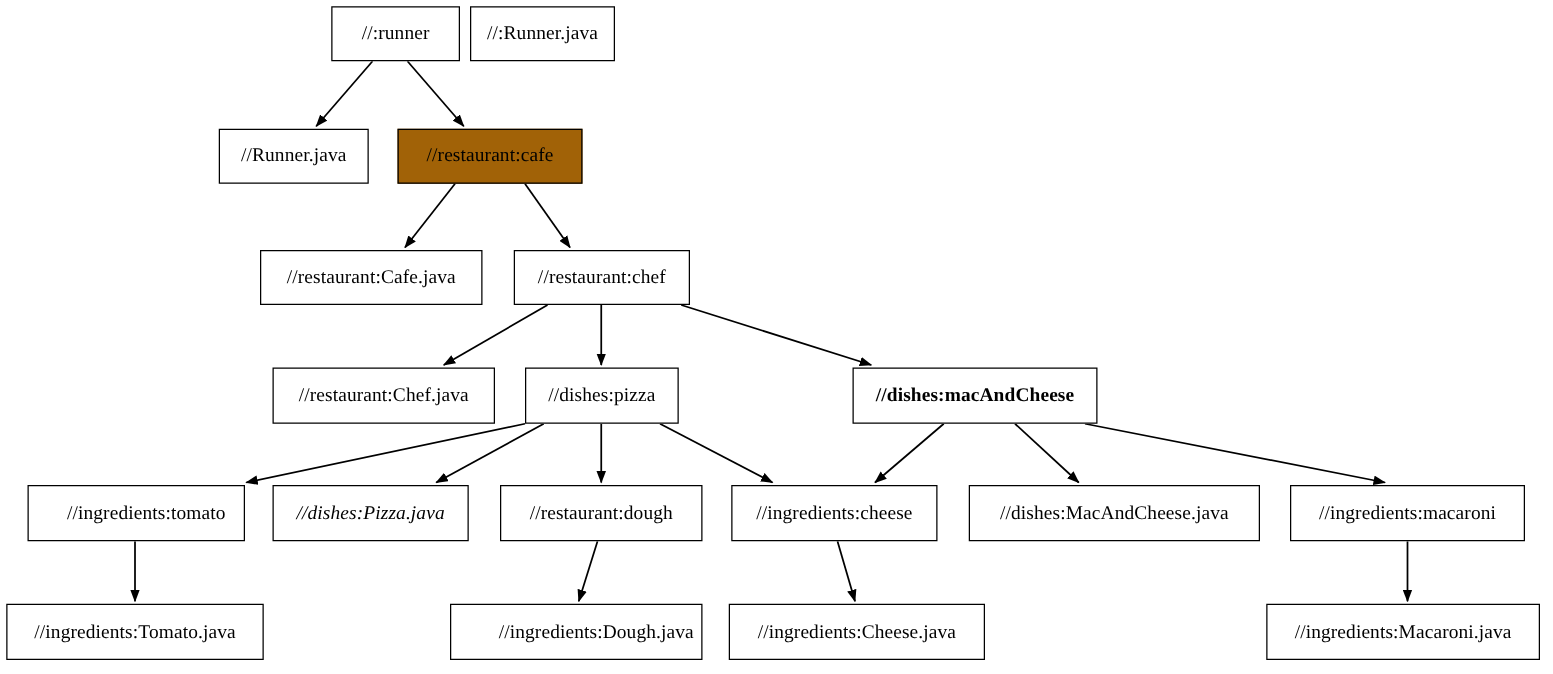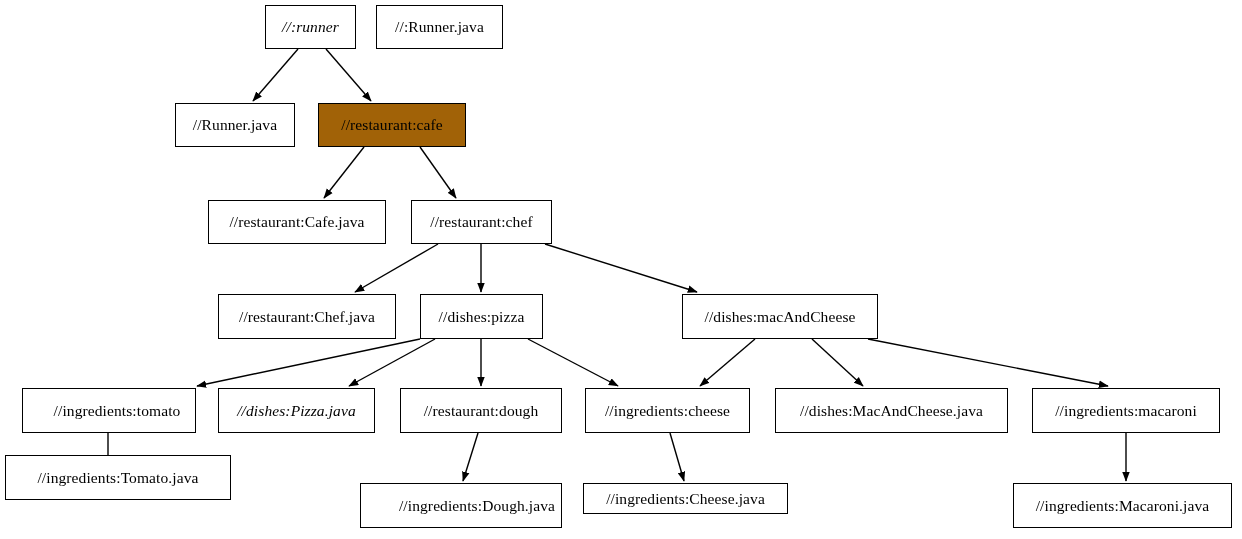--- a/index.html
+++ b/index.html
@@ -76,72 +76,72 @@
         <line x1="812" y1="339" x2="863" y2="386" stroke="#000000" stroke-width="1.4" marker-end="url(#arrowhead)"></line>
         <line x1="868" y1="339" x2="1108" y2="386" stroke="#000000" stroke-width="1.4" marker-end="url(#arrowhead)"></line>
         <line x1="108" y1="433" x2="108" y2="481" stroke="#000000" stroke-width="1.4" marker-end="url(#arrowhead)"></line>
         <line x1="478" y1="433" x2="463" y2="481" stroke="#000000" stroke-width="1.4" marker-end="url(#arrowhead)"></line>
         <line x1="670" y1="433" x2="684" y2="481" stroke="#000000" stroke-width="1.4" marker-end="url(#arrowhead)"></line>
         <line x1="1126" y1="433" x2="1126" y2="481" stroke="#000000" stroke-width="1.4" marker-end="url(#arrowhead)"></line>
       </g>
   </svg>
 
   <div id="node-layer">
-      <div class="graph-node" style="left: 265px; top: 5px; width: 91px; height: 44px; background: rgb(255, 255, 255); border-color: rgb(0, 0, 0); font-style: italic;">
+      <div class="graph-node" style="left: 265px; top: 5px; width: 103px; height: 44px; background: rgb(255, 255, 255); border-color: rgb(0, 0, 0);">
         <span class="node-label">//:runner</span>
       </div>
-      <div class="graph-node" style="left: 376px; top: 5px; width: 127px; height: 44px; background: rgb(255, 255, 255); border-color: rgb(0, 0, 0);">
+      <div class="graph-node" style="left: 376px; top: 5px; width: 116px; height: 44px; background: rgb(255, 255, 255); border-color: rgb(0, 0, 0);">
         <span class="node-label">//:Runner.java</span>
       </div>
       <div class="graph-node" style="left: 175px; top: 103px; width: 120px; height: 44px; background: rgb(255, 255, 255); border-color: rgb(0, 0, 0);">
         <span class="node-label">//Runner.java</span>
       </div>
       <div class="graph-node" style="left: 318px; top: 103px; width: 148px; height: 44px; background: #a16207; border-color: rgb(0, 0, 0);">
         <span class="node-label">//restaurant:cafe</span>
       </div>
       <div class="graph-node" style="left: 208px; top: 200px; width: 178px; height: 44px; background: rgb(255, 255, 255); border-color: rgb(0, 0, 0);">
         <span class="node-label">//restaurant:Cafe.java</span>
       </div>
       <div class="graph-node" style="left: 411px; top: 200px; width: 141px; height: 44px; background: rgb(255, 255, 255); border-color: rgb(0, 0, 0);">
         <span class="node-label">//restaurant:chef</span>
       </div>
       <div class="graph-node" style="left: 218px; top: 294px; width: 178px; height: 45px; background: rgb(255, 255, 255); border-color: rgb(0, 0, 0);">
         <span class="node-label">//restaurant:Chef.java</span>
       </div>
       <div class="graph-node" style="left: 420px; top: 294px; width: 123px; height: 45px; background: rgb(255, 255, 255); border-color: rgb(0, 0, 0);">
         <span class="node-label">//dishes:pizza</span>
       </div>
-      <div class="graph-node" style="left: 682px; top: 294px; width: 196px; height: 45px; background: rgb(255, 255, 255); border-color: rgb(0, 0, 0);">
+      <div class="graph-node" style="left: 682px; top: 294px; width: 196px; height: 45px; background: rgb(255, 255, 255); border-color: rgb(0, 0, 0); font-weight: bold;">
         <span class="node-label">//dishes:macAndCheese</span>
       </div>
       <div class="graph-node" style="left: 22px; top: 388px; width: 174px; height: 45px; background: rgb(255, 255, 255); border-color: rgb(0, 0, 0); padding-left: 16px;">
         <span class="node-label">//ingredients:tomato</span>
       </div>
       <div class="graph-node" style="left: 218px; top: 388px; width: 157px; height: 45px; background: rgb(255, 255, 255); border-color: rgb(0, 0, 0); font-style: italic;">
         <span class="node-label">//dishes:Pizza.java</span>
       </div>
       <div class="graph-node" style="left: 400px; top: 388px; width: 162px; height: 45px; background: rgb(255, 255, 255); border-color: rgb(0, 0, 0);">
         <span class="node-label">//restaurant:dough</span>
       </div>
       <div class="graph-node" style="left: 585px; top: 388px; width: 165px; height: 45px; background: rgb(255, 255, 255); border-color: rgb(0, 0, 0);">
         <span class="node-label">//ingredients:cheese</span>
       </div>
       <div class="graph-node" style="left: 775px; top: 388px; width: 233px; height: 45px; background: rgb(255, 255, 255); border-color: rgb(0, 0, 0);">
         <span class="node-label">//dishes:MacAndCheese.java</span>
       </div>
       <div class="graph-node" style="left: 1032px; top: 388px; width: 188px; height: 45px; background: rgb(255, 255, 255); border-color: rgb(0, 0, 0);">
         <span class="node-label">//ingredients:macaroni</span>
       </div>
-      <div class="graph-node" style="left: 5px; top: 455px; width: 226px; height: 45px; background: rgb(255, 255, 255); border-color: rgb(0, 0, 0);">
+      <div class="graph-node" style="left: 5px; top: 483px; width: 206px; height: 45px; background: rgb(255, 255, 255); border-color: rgb(0, 0, 0);">
         <span class="node-label">//ingredients:Tomato.java</span>
       </div>
       <div class="graph-node" style="left: 360px; top: 483px; width: 202px; height: 45px; background: rgb(255, 255, 255); border-color: rgb(0, 0, 0); padding-left: 32px;">
         <span class="node-label">//ingredients:Dough.java</span>
       </div>
-      <div class="graph-node" style="left: 583px; top: 483px; width: 205px; height: 31px; background: rgb(255, 255, 255); border-color: rgb(0, 0, 0); text-align: center;">
+      <div class="graph-node" style="left: 583px; top: 483px; width: 205px; height: 45px; background: rgb(255, 255, 255); border-color: rgb(0, 0, 0); text-align: center;">
         <span class="node-label">//ingredients:Cheese.java</span>
       </div>
       <div class="graph-node" style="left: 1013px; top: 483px; width: 219px; height: 45px; background: rgb(255, 255, 255); border-color: rgb(0, 0, 0);">
         <span class="node-label">//ingredients:Macaroni.java</span>
       </div>
     </div>
 
 </div>
 
 </body></html>

